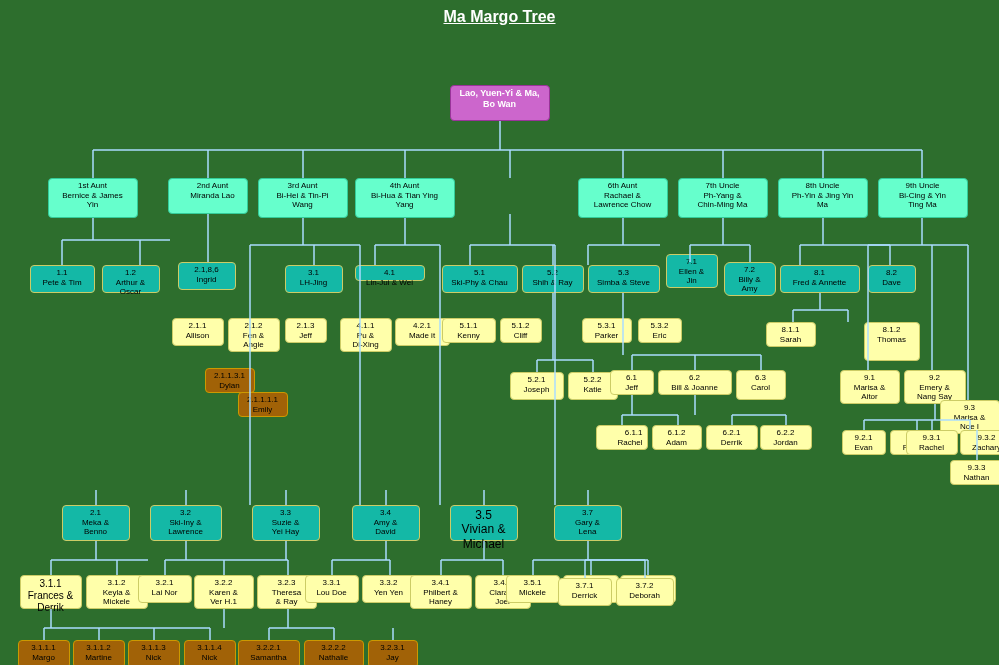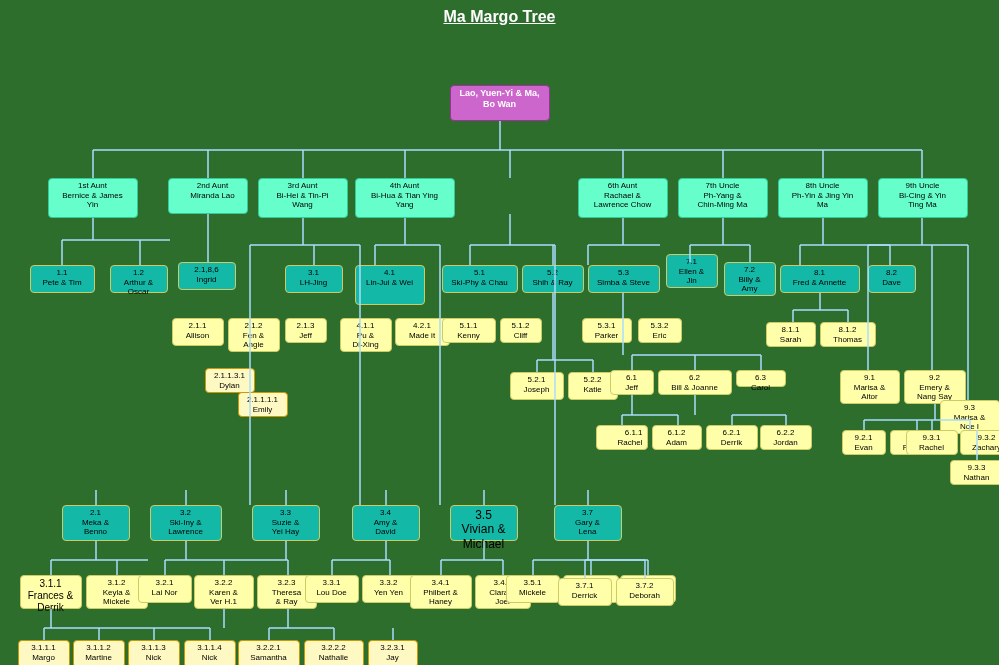--- a/index.html
+++ b/index.html
@@ -50,21 +50,21 @@
       background-color: #14b8a6;
       color: black;
       border-color: #cccc66;
     }
     .node-gen3 {
       background-color: #ffffaa;
       color: black;
       border-color: #cccc66;
     }
     .node-highlight {
-      background-color: #fef9c3;
+      background-color: #a16207;
       color: black;
       border-color: #cc9900;
     }
     svg.connectors {
       position: absolute;
       top: 0; left: 0;
       width: 100%;
       height: 100%;
       pointer-events: none;
     }
@@ -102,55 +102,55 @@
   <div class="node node-gen1" style="left:38px; top:148px; width:90px; height:40px; font-size:8px;">1st Aunt<br>Bernice &amp; James<br>Yin</div>
   <div class="node node-gen1" style="left:158px; top:148px; width:80px; height:36px; font-size:8px;padding-left:14px;">2nd Aunt<br>Miranda Lao</div>
   <div class="node node-gen1" style="left:248px; top:148px; width:90px; height:40px; font-size:8px;">3rd Aunt<br>Bi-Hei &amp; Tin-Pi<br>Wang</div>
   <div class="node node-gen1" style="left:345px; top:148px; width:100px; height:40px; font-size:8px;">4th Aunt<br>Bi-Hua &amp; Tian Ying<br>Yang</div>
   <div class="node node-gen1" style="left:568px; top:148px; width:90px; height:40px; font-size:8px;">6th Aunt<br>Rachael &amp;<br>Lawrence Chow</div>
   <div class="node node-gen1" style="left:668px; top:148px; width:90px; height:40px; font-size:8px;">7th Uncle<br>Ph-Yang &amp;<br>Chin-Ming Ma</div>
   <div class="node node-gen1" style="left:768px; top:148px; width:90px; height:40px; font-size:8px;">8th Uncle<br>Ph-Yin &amp; Jing Yin<br>Ma</div>
   <div class="node node-gen1" style="left:868px; top:148px; width:90px; height:40px; font-size:8px;">9th Uncle<br>Bi-Cing &amp; Yin<br>Ting Ma</div>
 
   <div class="node node-gen2" style="left:20px; top:235px; width:65px; height:28px; font-size:8px;">1.1<br>Pete &amp; Tim</div>
-  <div class="node node-gen2" style="left:100px; top:235px; width:58px; height:28px; font-size:8px;">1.2<br>Arthur &amp; Oscar</div>
+  <div class="node node-gen2" style="left:92px; top:235px; width:58px; height:28px; font-size:8px;">1.2<br>Arthur &amp; Oscar</div>
   <div class="node node-gen2" style="left:168px; top:232px; width:58px; height:28px; font-size:8px;">2.1,8,6<br>Ingrid</div>
   <div class="node node-gen2" style="left:275px; top:235px; width:58px; height:28px; font-size:8px;">3.1<br>LH-Jing</div>
-  <div class="node node-gen2" style="left:345px; top:235px; width:70px; height:40px; font-size:8px;">4.1<br>Lin-Jui &amp; Wei</div>
+  <div class="node node-gen2" style="left:345px; top:235px; width:70px; height:16px; font-size:8px;">4.1<br>Lin-Jui &amp; Wei</div>
   <div class="node node-gen2" style="left:432px; top:235px; width:76px; height:28px; font-size:8px;">5.1<br>Ski-Phy &amp; Chau</div>
   <div class="node node-gen2" style="left:512px; top:235px; width:62px; height:28px; font-size:8px;">5.2<br>Shih &amp; Ray</div>
   <div class="node node-gen2" style="left:578px; top:235px; width:72px; height:28px; font-size:8px;">5.3<br>Simba &amp; Steve</div>
   <div class="node node-gen2" style="left:656px; top:224px; width:52px; height:34px; font-size:8px;">7.1<br>Ellen &amp;<br>Jin</div>
-  <div class="node node-gen2" style="left:714px; top:232px; width:52px; height:34px; font-size:8px;">7.2<br>Billy &amp;<br>Amy</div>
+  <div class="node node-gen2" style="left:714px; top:232px; width:52px; height:34px; font-size:8px;border-radius:6px;">7.2<br>Billy &amp;<br>Amy</div>
   <div class="node node-gen2" style="left:770px; top:235px; width:80px; height:28px; font-size:8px;">8.1<br>Fred &amp; Annette</div>
   <div class="node node-gen2" style="left:858px; top:235px; width:48px; height:28px; font-size:8px;">8.2<br>Dave</div>
 
   <div class="node node-gen3" style="left:162px; top:288px; width:52px; height:28px; font-size:8px;">2.1.1<br>Allison</div>
   <div class="node node-gen3" style="left:218px; top:288px; width:52px; height:34px; font-size:8px;">2.1.2<br>Fen &amp;<br>Angie</div>
   <div class="node node-gen3" style="left:275px; top:288px; width:42px; height:25px; font-size:8px;">2.1.3<br>Jeff</div>
 
   <div class="node node-gen3" style="left:330px; top:288px; width:52px; height:34px; font-size:8px;">4.1.1<br>Pu &amp;<br>Di-Xing</div>
   <div class="node node-gen3" style="left:385px; top:288px; width:55px; height:28px; font-size:8px;">4.2.1<br>Made it</div>
   <div class="node node-gen3" style="left:443px; top:288px; width:42px; height:25px; font-size:8px;">4.2.2<br>Erin</div>
 
   <div class="node node-gen3" style="left:432px; top:288px; width:54px; height:25px; font-size:8px;">5.1.1<br>Kenny</div>
   <div class="node node-gen3" style="left:490px; top:288px; width:42px; height:25px; font-size:8px;">5.1.2<br>Cliff</div>
 
   <div class="node node-gen3" style="left:572px; top:288px; width:50px; height:25px; font-size:8px;">5.3.1<br>Parker</div>
   <div class="node node-gen3" style="left:628px; top:288px; width:44px; height:25px; font-size:8px;">5.3.2<br>Eric</div>
 
   <div class="node node-gen3" style="left:756px; top:292px; width:50px; height:25px; font-size:8px;">8.1.1<br>Sarah</div>
-  <div class="node node-gen3" style="left:810px; top:292px; width:56px; height:25px; font-size:8px;">8.1.2<br>Thomas</div>
+  <div class="node node-gen3" style="left:854px; top:292px; width:56px; height:39px; font-size:8px;">8.1.2<br>Thomas</div>
 
   <div class="node node-gen3" style="left:500px; top:342px; width:54px; height:28px; font-size:8px;">5.2.1<br>Joseph</div>
   <div class="node node-gen3" style="left:558px; top:342px; width:50px; height:28px; font-size:8px;">5.2.2<br>Katie</div>
 
   <div class="node node-gen3" style="left:600px; top:340px; width:44px; height:25px; font-size:8px;">6.1<br>Jeff</div>
   <div class="node node-gen3" style="left:648px; top:340px; width:74px; height:25px; font-size:8px;">6.2<br>Bill &amp; Joanne</div>
-  <div class="node node-gen3" style="left:726px; top:340px; width:50px; height:17px; font-size:8px;">6.3<br>Carol</div>
+  <div class="node node-gen3" style="left:726px; top:340px; width:50px; height:30px; font-size:8px;">6.3<br>Carol</div>
 
   <div class="node node-gen3" style="left:830px; top:340px; width:60px; height:34px; font-size:8px;">9.1<br>Marisa &amp;<br>Aitor</div>
   <div class="node node-gen3" style="left:894px; top:340px; width:62px; height:34px; font-size:8px;">9.2<br>Emery &amp;<br>Nang Say</div>
   <div class="node node-gen3" style="left:930px; top:370px; width:60px; height:34px; font-size:8px;">9.3<br>Marisa &amp;<br>Noe I</div>
 
   <div class="node node-gen3" style="left:586px; top:395px; width:52px; height:25px; font-size:8px;text-align:right;">6.1.1<br>Rachel</div>
   <div class="node node-gen3" style="left:642px; top:395px; width:50px; height:25px; font-size:8px;">6.1.2<br>Adam</div>
   <div class="node node-gen3" style="left:696px; top:395px; width:52px; height:25px; font-size:8px;">6.2.1<br>Derrik</div>
   <div class="node node-gen3" style="left:750px; top:395px; width:52px; height:25px; font-size:8px;">6.2.2<br>Jordan</div>
 

